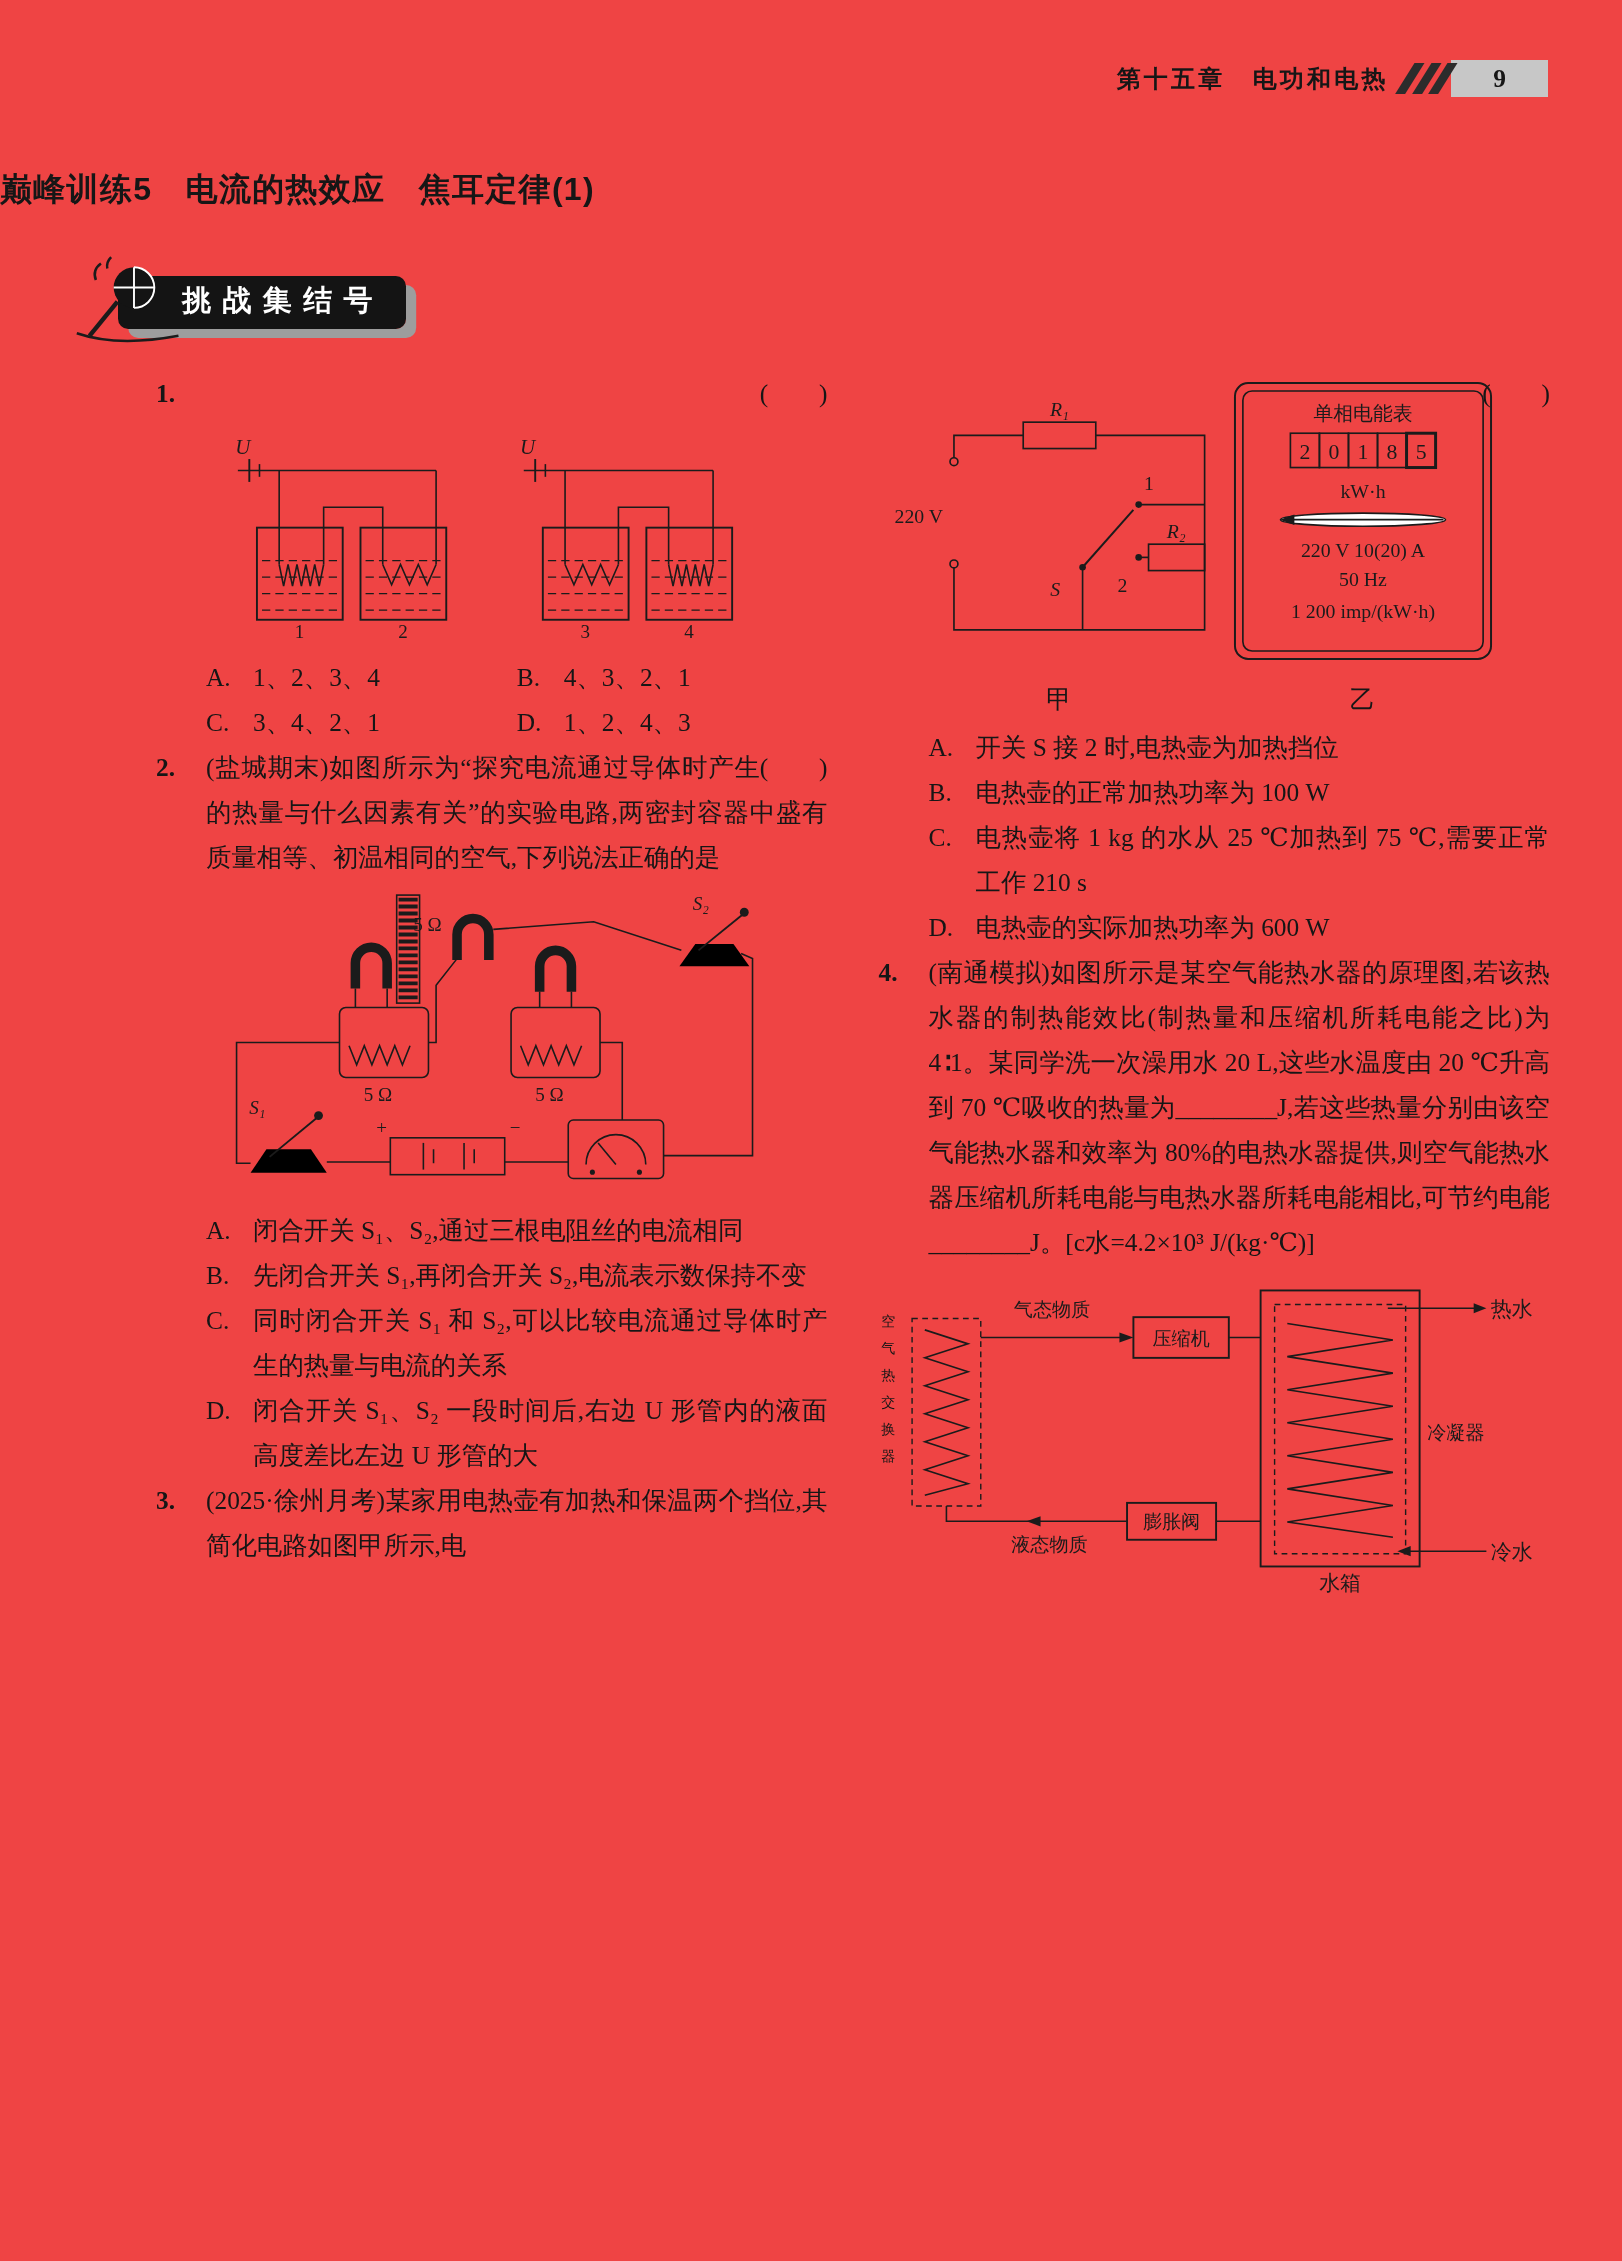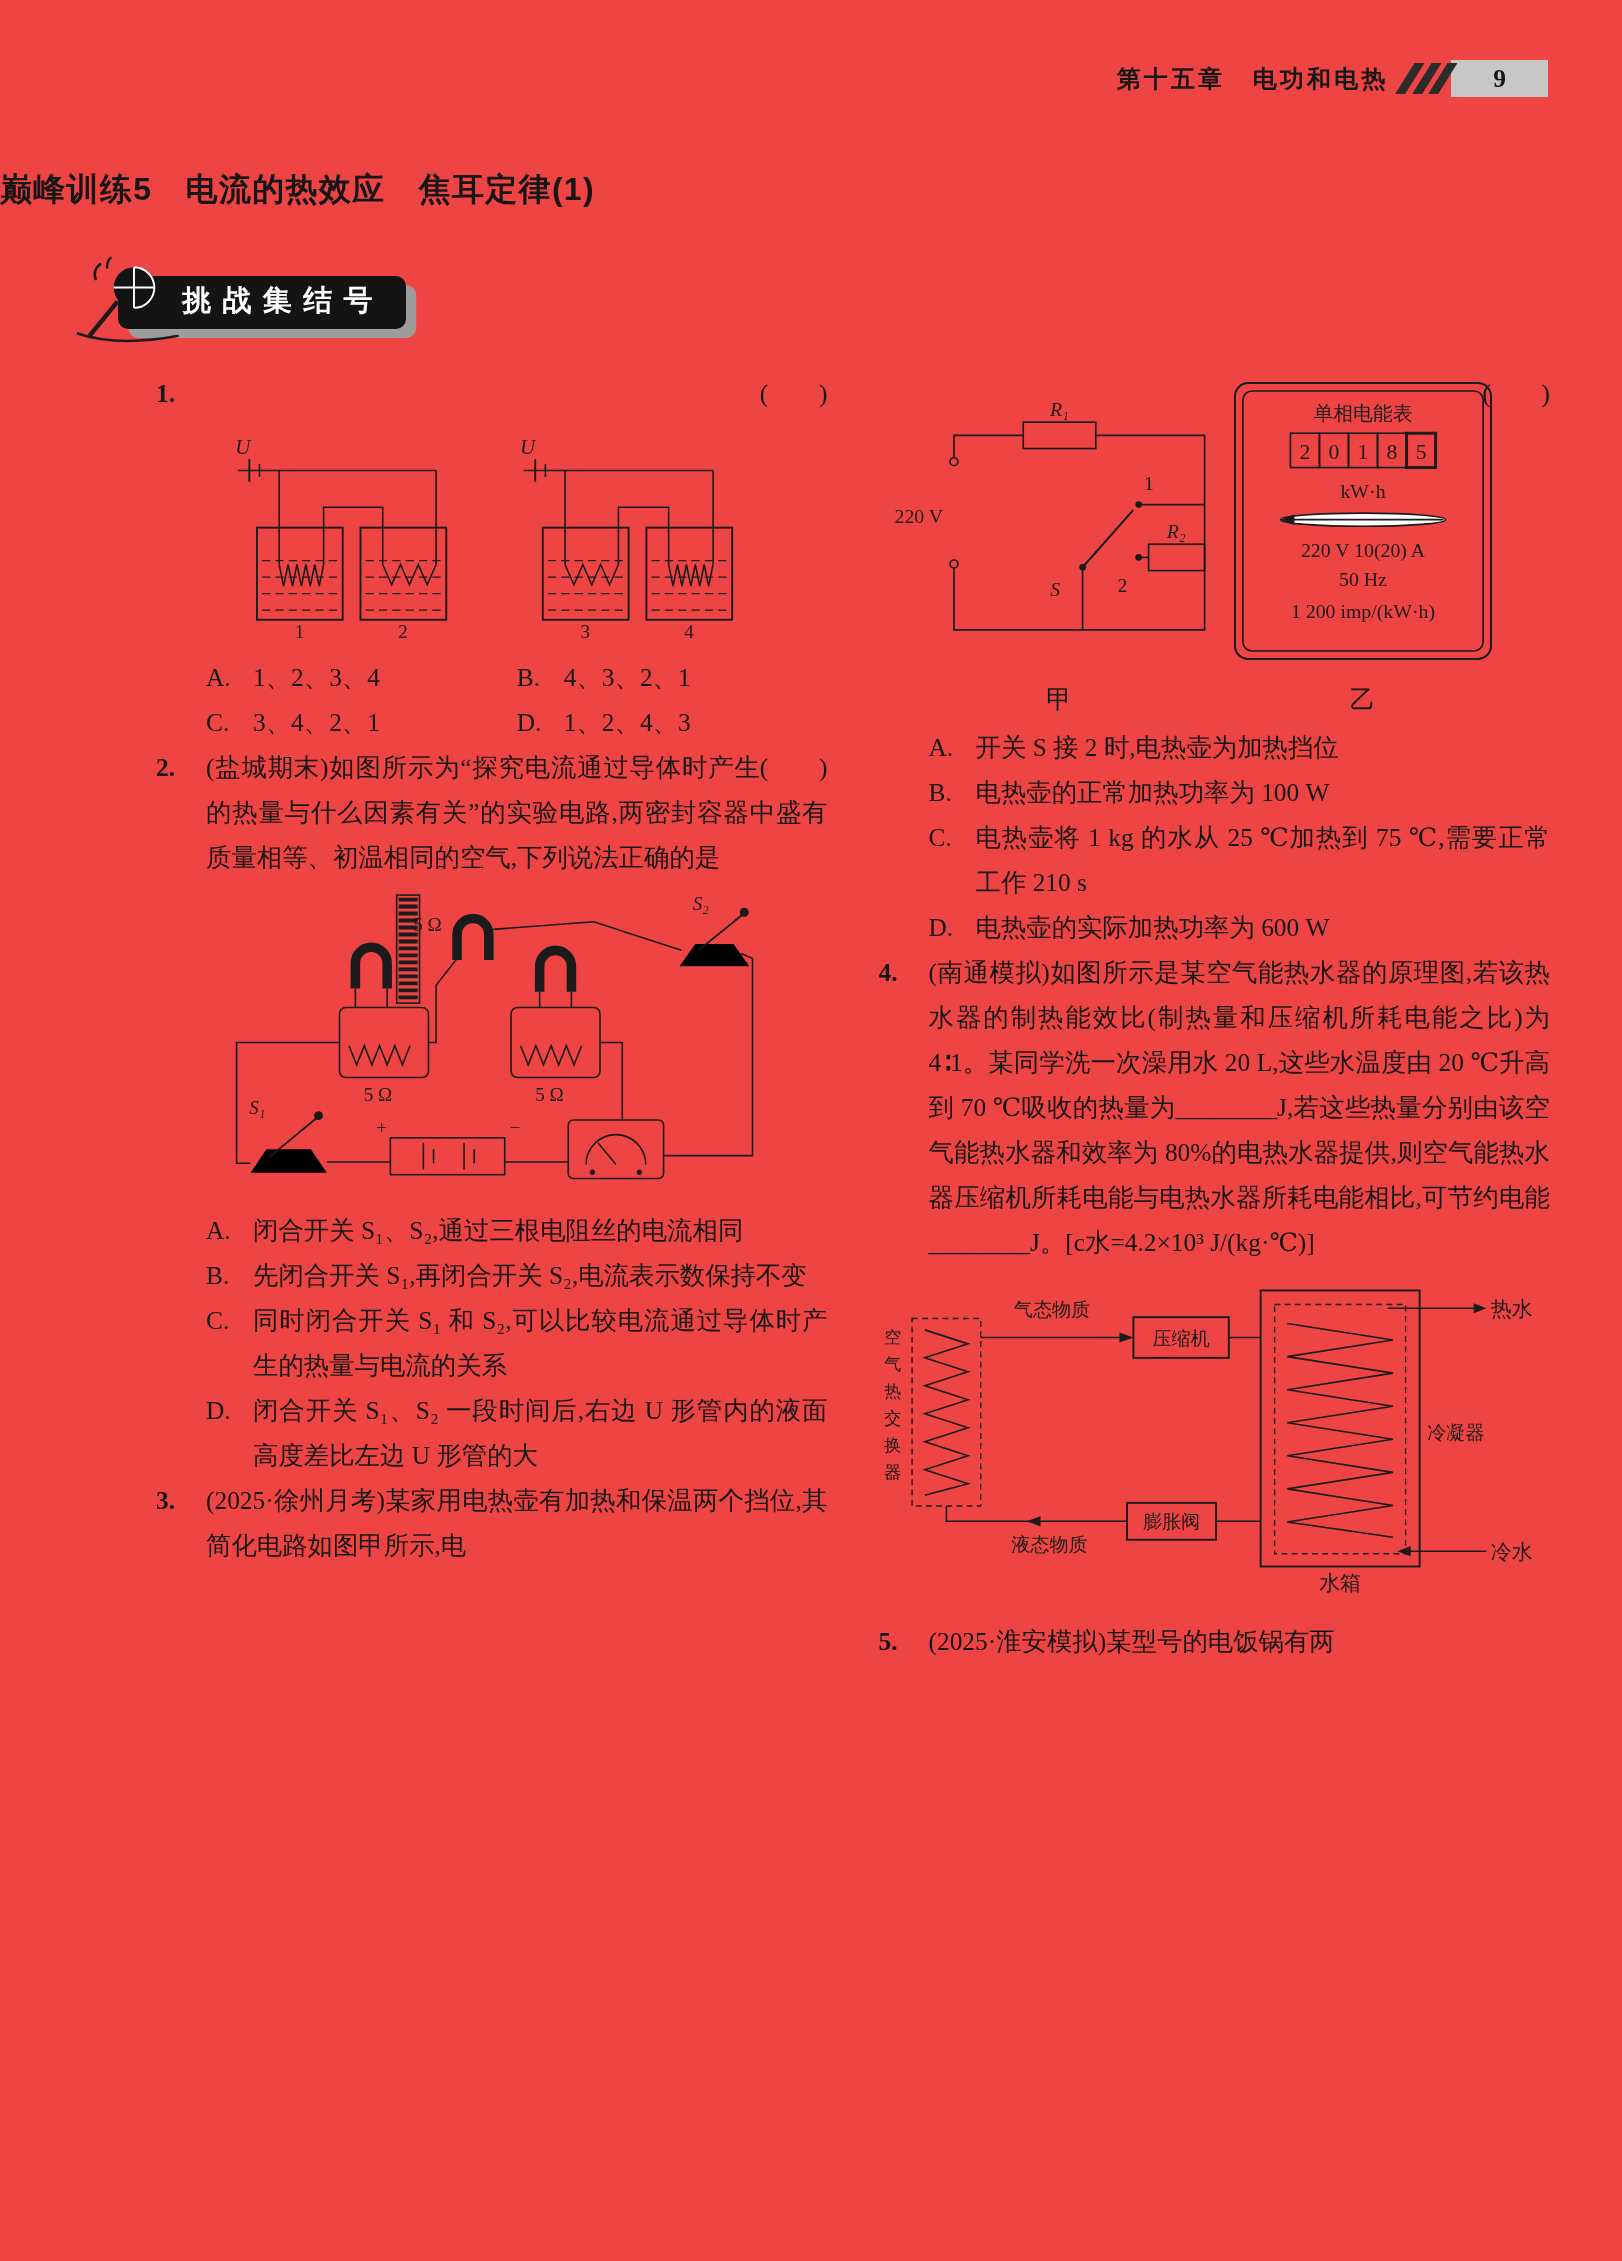--- a/index.html
+++ b/index.html
@@ -51,22 +51,22 @@
   .diagram .lens { fill:#ffffff; }
   .diagram .hl { stroke-width:4.5px; }
   .diagram text { fill:#1b1b1b; stroke:none; font-size:30px; font-family:"Liberation Serif","DejaVu Serif",serif; }
   .diagram .lbl-i { font-style:italic; }
   .diagram .big { font-size:33px; }
   .fig3-row { display:flex; justify-content:space-between; align-items:flex-end; padding:7.6px 3.8px 0 9px; }
   .subfig { text-align:center; }
   .fig-cap { text-align:center; font-size:25.4px; line-height:1.3; margin-top:6.4px; }
   .fig4 { position:relative; width:671px; height:331px; margin:14px auto 9px; }
   .fig4 svg { position:absolute; left:0; top:0; }
-  .vlabel { position:absolute; left:2.5px; top:45px; width:23px; font-size:17px; line-height:27px;
-    word-break:break-all; text-align:center; z-index:2; }
+  .vlabel { position:absolute; left:2.5px; top:29px; width:23px; font-size:14px; line-height:27px;
+    word-break:break-all; text-align:left; z-index:2; }
 </style>
 </head>
 <body>
 
 <div class="page">
 
   <div class="page-header">
     <span class="chapter">第十五章　电功和电热</span>
     <span class="stripes">
       <span class="stripe"></span>
@@ -374,22 +374,17 @@
           <rect x="390" y="352" width="140" height="58" class="thin3"></rect>
           <text x="460" y="391" text-anchor="middle">膨胀阀</text>
           <polyline points="390,381 106,381 106,357"></polyline>
           <polygon points="232,381 254,373 254,389" class="solid"></polygon>
           <text x="268" y="428" text-anchor="middle">液态物质</text>
 
           <text x="725" y="489" text-anchor="middle" class="big">水箱</text>
         </svg>
       </div>
 
-      <div class="q">
-        <div class="q-stem">
-          <span class="qnum">5.</span><span>(2025·淮安模拟)某型号的电饭锅有两</span>
-        </div>
-      </div>
 
     </div>
   </div>
 </div>
 
 
 </body></html>

